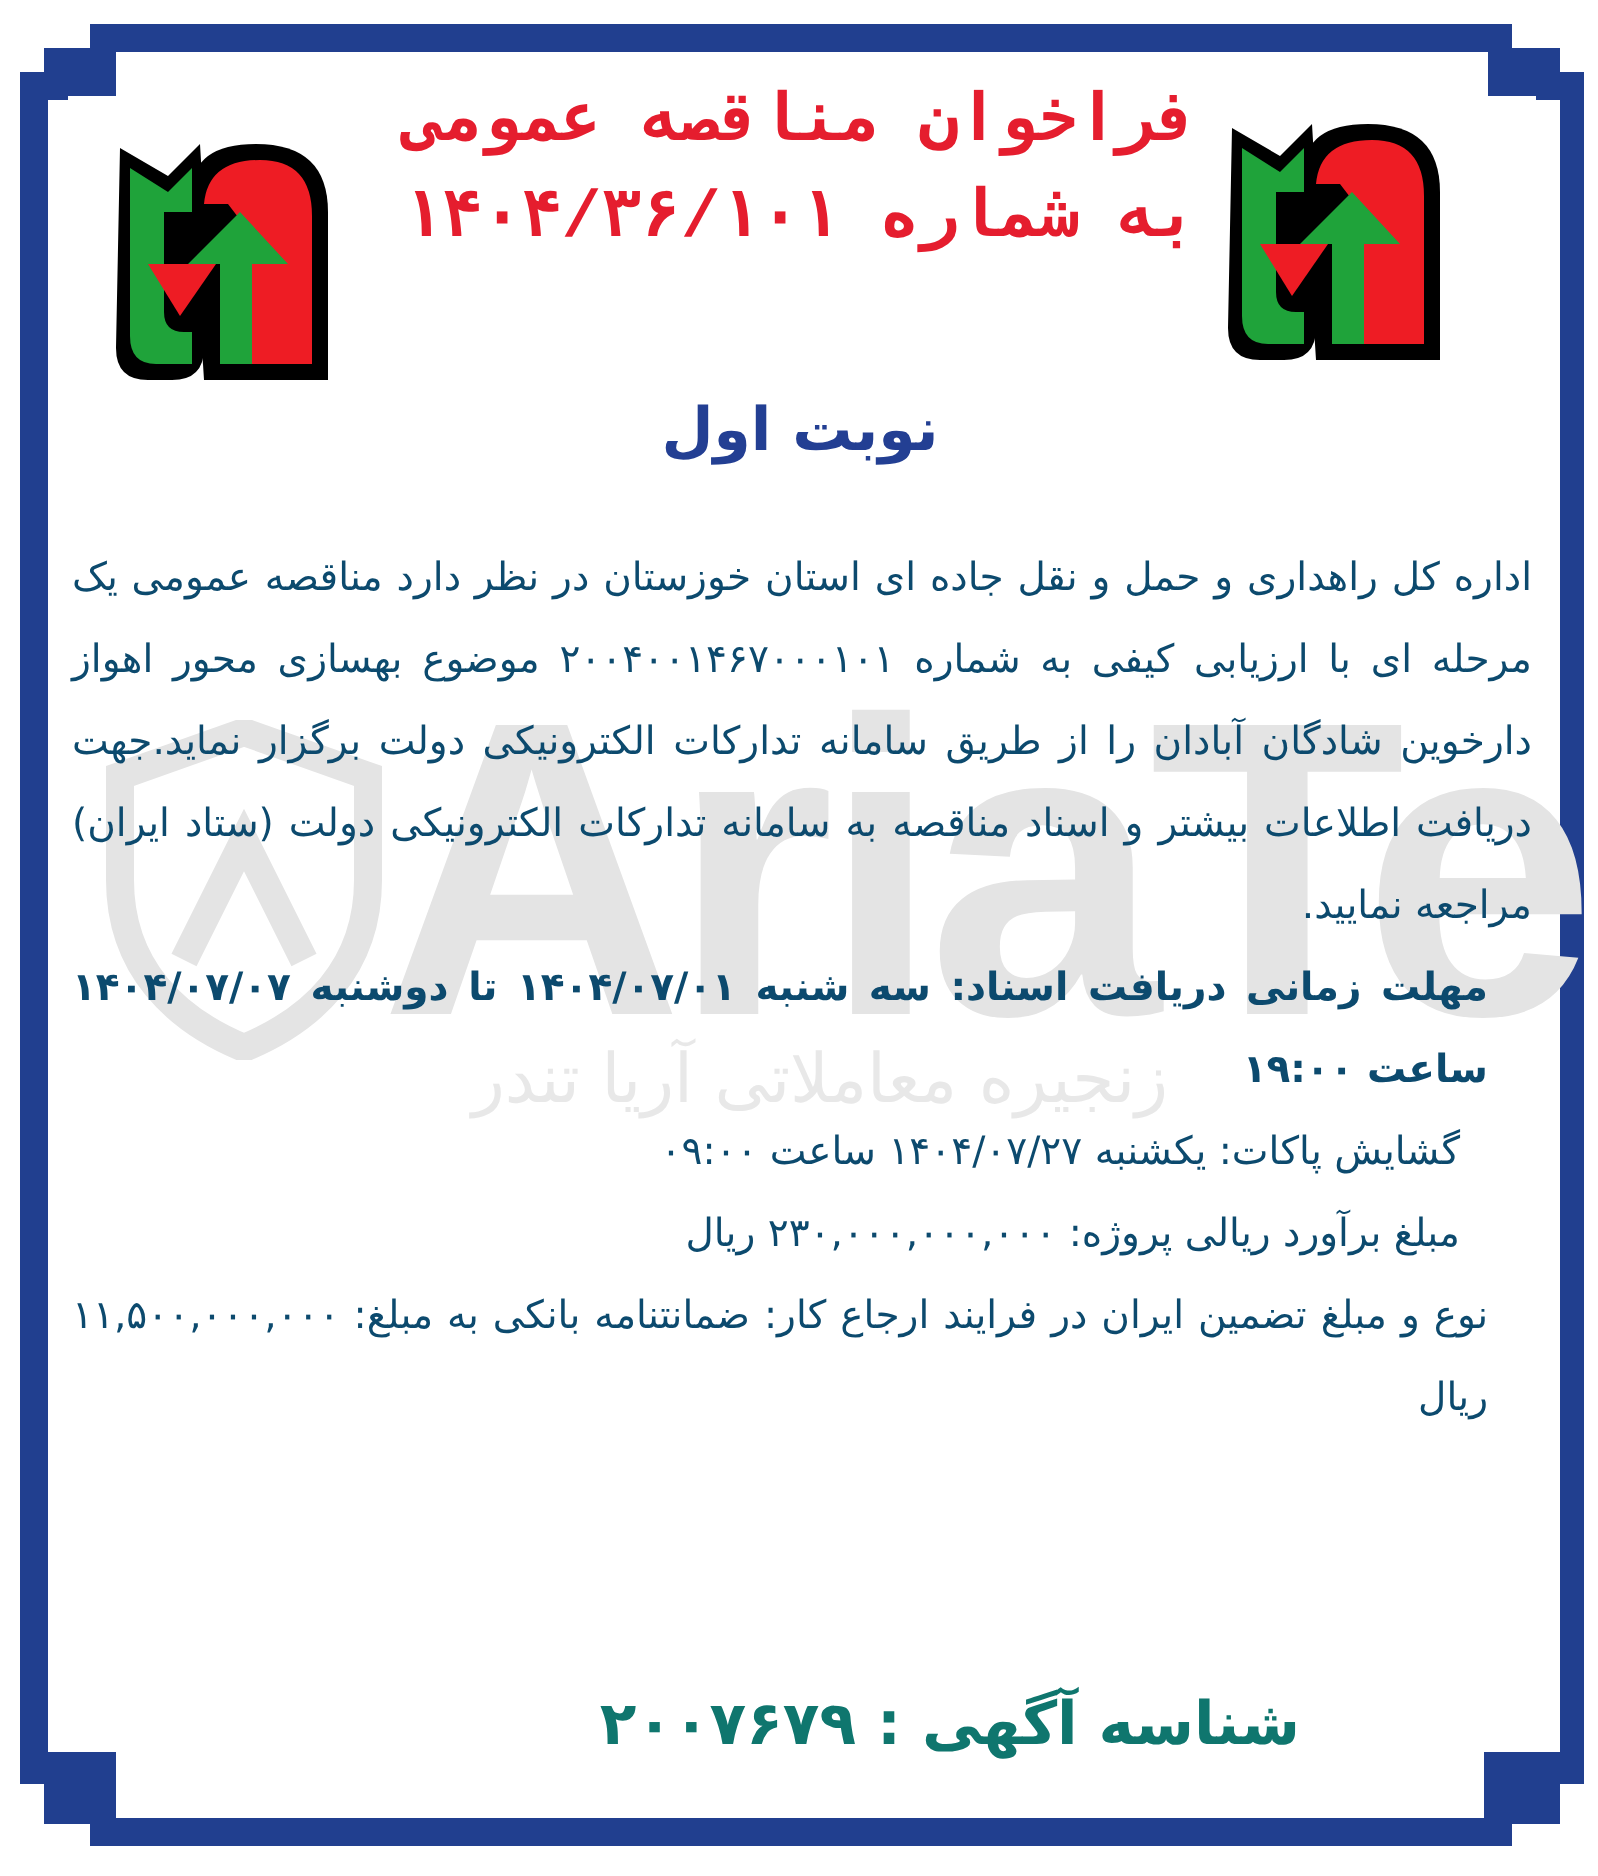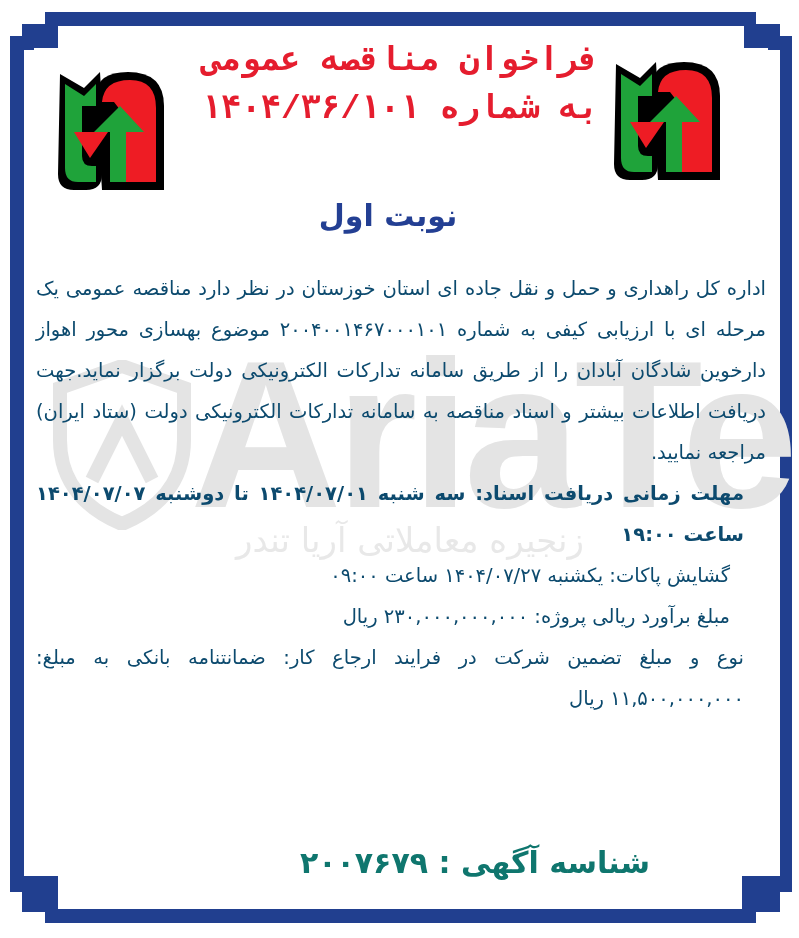--- a/index.html
+++ b/index.html
@@ -20,21 +20,21 @@
   .wm-shield { position: absolute; left: 12px; top: 30px; width: 140px; height: 170px; }
 
   
   .logo { position: absolute; width: 118px; height: 128px; }
   .logo-left { left: 52px; top: 66px; }
   .logo-right { left: 608px; top: 56px; }
 
   .title-block { position: absolute; left: 190px; top: 38px; width: 420px; text-align: center; direction: rtl; color: #e51d2e; font-weight: bold; }
   .title-line { font-size: 33px; line-height: 48px; white-space: nowrap; font-family: Liberation Mono, monospace; }
 
-  .round { position: absolute; left: 238px; top: 198px; width: 300px; text-align: center; direction: rtl; color: #233f93; font-weight: bold; font-size: 30px; }
+  .round { position: absolute; left: 250px; top: 198px; width: 300px; text-align: center; direction: rtl; color: #233f93; font-weight: bold; font-size: 30px; }
 
   
   .body { position: absolute; left: 36px; top: 268px; width: 730px; direction: rtl; text-align: justify; color: #0c4a6e; font-size: 19.5px; line-height: 41px; }
   .body p { margin: 0; }
   .item { padding-right: 36px; margin: 0; }
   .item.first { padding-right: 22px; font-weight: bold; }
 
   .footer-id { position: absolute; left: 150px; top: 845px; width: 500px; text-align: right; direction: rtl; color: #0f766e; font-weight: bold; font-size: 30px; }
 </style>
 </head>
@@ -96,18 +96,18 @@
   </p>
   <p class="item">
     <span>گشایش پاکات:</span>
     <span>یکشنبه  ۱۴۰۴/۰۷/۲۷ ساعت ۰۹:۰۰</span>
   </p>
   <p class="item">
     <span>مبلغ برآورد ریالی پروژه:</span>
     <span>۲۳۰,۰۰۰,۰۰۰,۰۰۰ ریال</span>
   </p>
   <p class="item" style="padding-right:22px;">
-    <span>نوع و مبلغ تضمین شرکت در فرایند ارجاع کار:</span>
+    <span>نوع و مبلغ تضمین ایران در فرایند ارجاع کار:</span>
     <span>ضمانتنامه بانکی به مبلغ: ۱۱,۵۰۰,۰۰۰,۰۰۰ ریال</span>
   </p>
 </div>
 
 <div class="footer-id">شناسه آگهی : ۲۰۰۷۶۷۹</div>
 
 </body></html>

